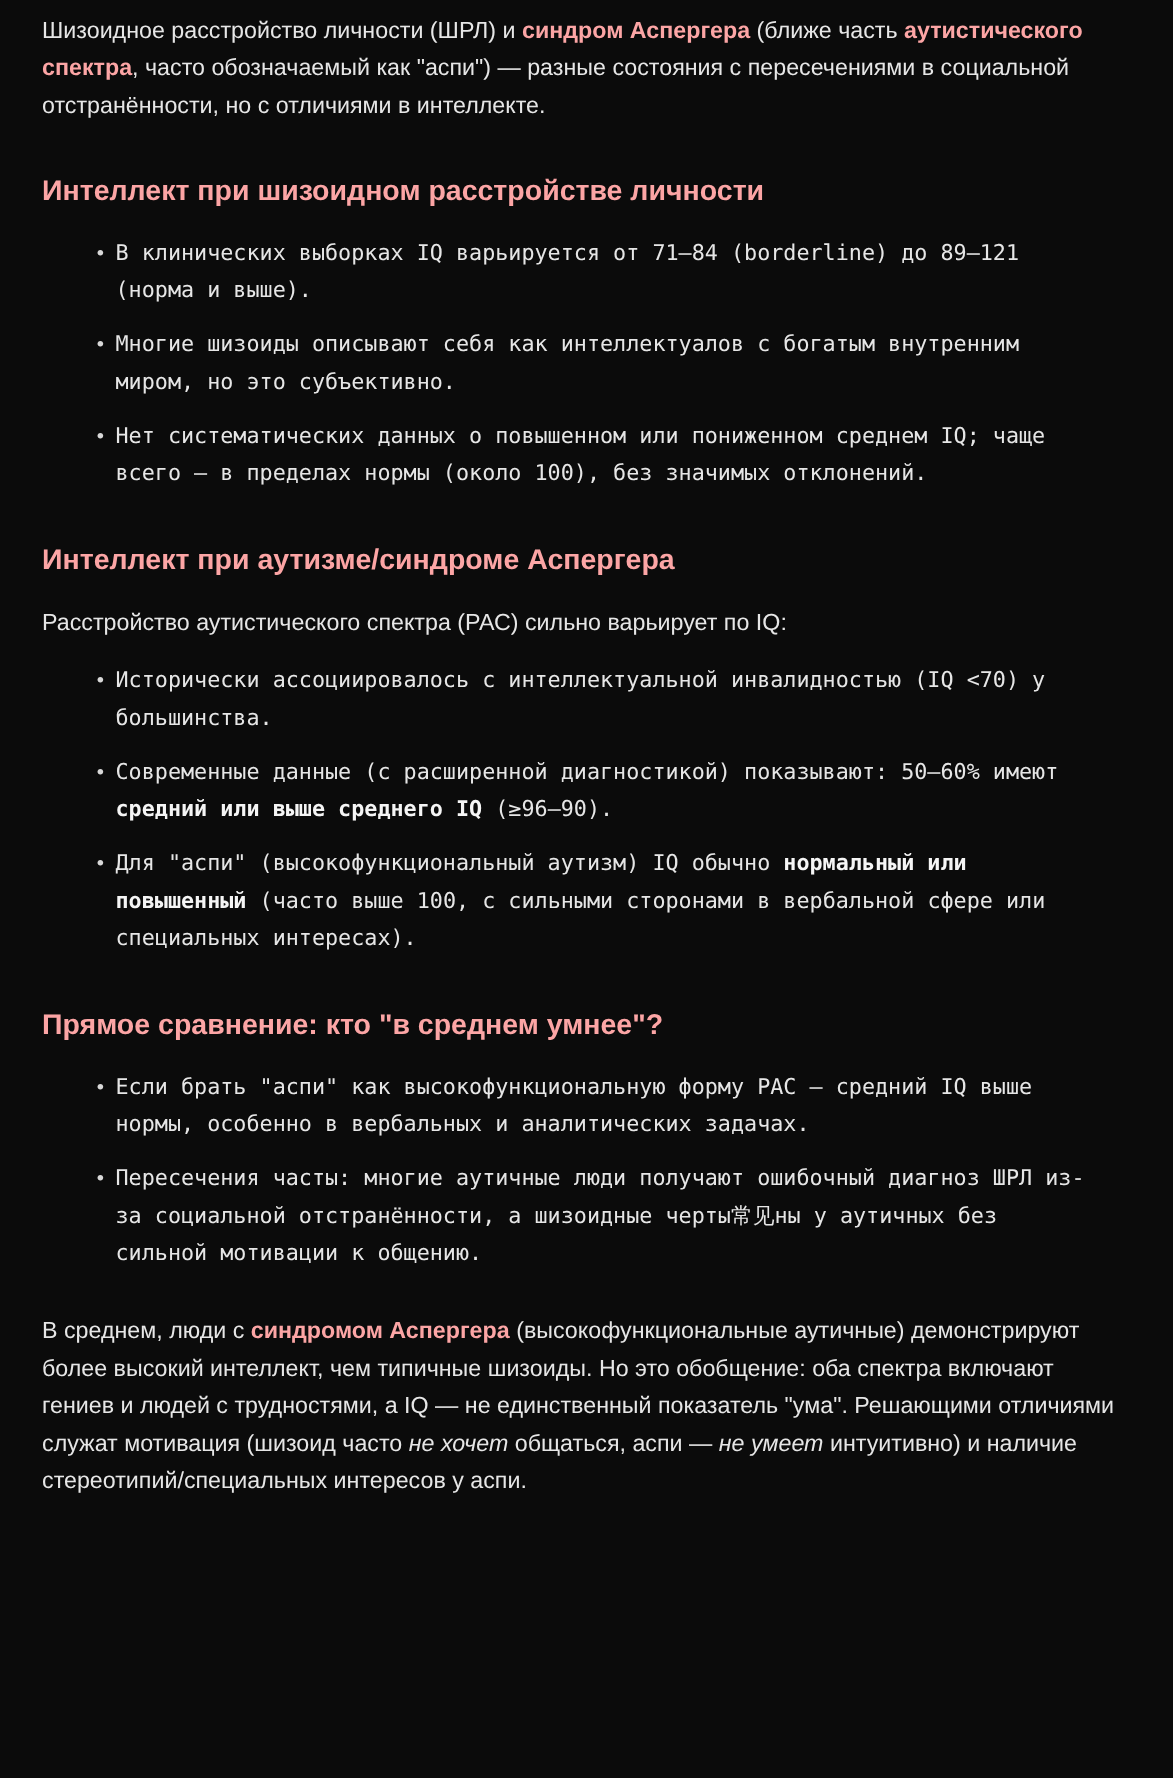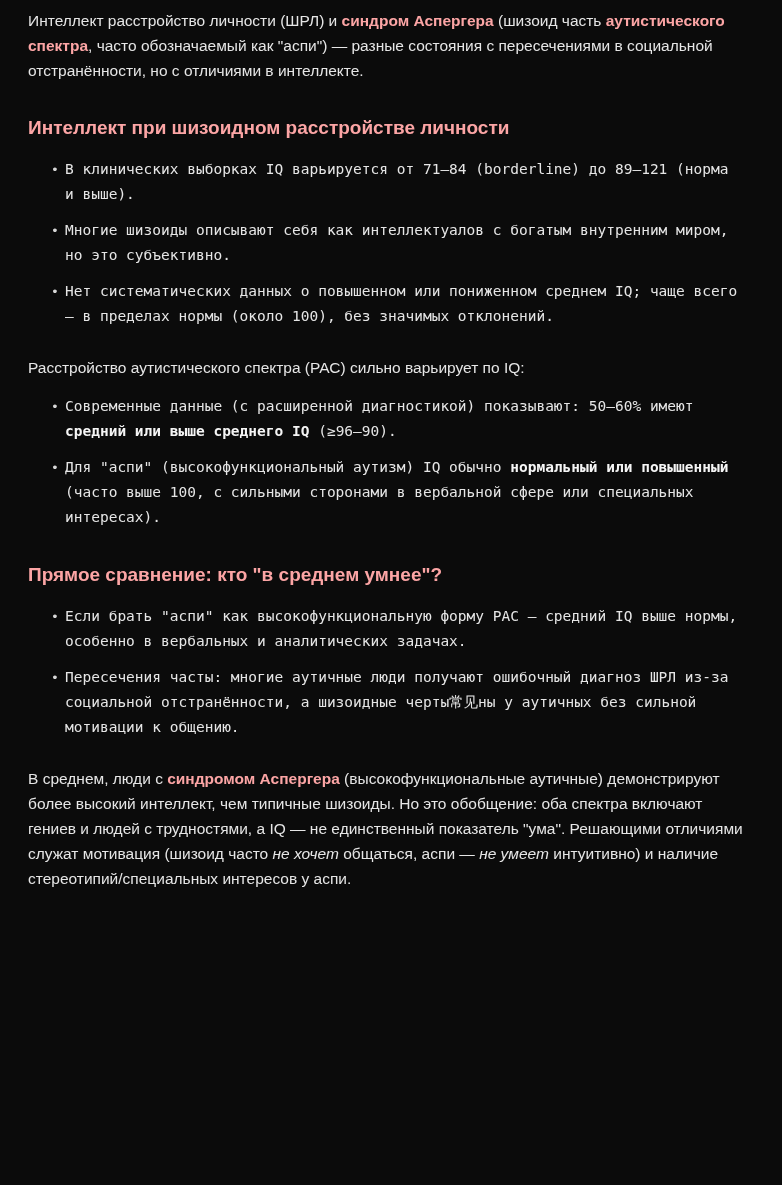--- a/index.html
+++ b/index.html
@@ -33,54 +33,56 @@
   ul.mono-list {
     list-style: none;
     margin: 14px 0 26px 0;
     padding: 0 3px 0 37px;
   }
   ul.mono-list li {
     position: relative;
     font-family: "DejaVu Sans Mono", monospace;
     font-size: 14.5px;
     line-height: 25px;
-    margin: 11px 0;
+    margin: 11px 12px;
     color: #e6e6e6;
   }
   ul.mono-list li::before {
     content: "\2022";
     position: absolute;
     left: -14px;
     top: 0;
     font-size: 13px;
     color: #d8d8d8;
   }
   ul.mono-list li strong { color: #f5f5f5; text-align: right; }
   em { font-style: italic; }
 </style>
 </head>
 <body>
 
 <div class="page">
 
-  <p class="body-text intro"><span>Интеллект расстройство личности (ШРЛ) и </span><strong>синдром Аспергера</strong><span> (шизоид часть </span><strong>аутистического спектра</strong><span>, часто обозначаемый как "аспи") — разные состояния с пересечениями в социальной отстранённости, но с отличиями в интеллекте.</span></p>
+  <p class="body-text intro"><span>Шизоидное расстройство личности (ШРЛ) и </span><strong>синдром Аспергера</strong><span> (ближе часть </span><strong>аутистического спектра</strong><span>, часто обозначаемый как "аспи") — разные состояния с пересечениями в социальной отстранённости, но с отличиями в интеллекте.</span></p>
 
   <h3 class="section-heading">Интеллект при шизоидном расстройстве личности</h3>
 
 
   <ul class="mono-list">
     <li><span>В клинических выборках IQ варьируется от 71–84 (borderline) до 89–121 (норма и выше).</span></li>
     <li><span>Многие шизоиды описывают себя как интеллектуалов с богатым внутренним миром, но это субъективно.</span></li>
     <li><span>Нет систематических данных о повышенном или пониженном среднем IQ; чаще всего — в пределах нормы (около 100), без значимых отклонений.</span></li>
   </ul>
 
+  <h3 class="section-heading">Интеллект при аутизме/синдроме Аспергера</h3>
 
   <p class="body-text">Расстройство аутистического спектра (РАС) сильно варьирует по IQ:</p>
 
   <ul class="mono-list">
+    <li><span>Исторически ассоциировалось с интеллектуальной инвалидностью (IQ &lt;70) у большинства.</span></li>
     <li><span>Современные данные (с расширенной диагностикой) показывают: 50–60% имеют </span><strong>средний или выше среднего IQ</strong><span> (≥96–90).</span></li>
     <li><span>Для "аспи" (высокофункциональный аутизм) IQ обычно </span><strong>нормальный или повышенный</strong><span> (часто выше 100, с сильными сторонами в вербальной сфере или специальных интересах).</span></li>
   </ul>
 
   <h3 class="section-heading">Прямое сравнение: кто "в среднем умнее"?</h3>
 
   <ul class="mono-list">
     <li><span>Если брать "аспи" как высокофункциональную форму РАС — средний IQ выше нормы, особенно в вербальных и аналитических задачах.</span></li>
     <li><span>Пересечения часты: многие аутичные люди получают ошибочный диагноз ШРЛ из-за социальной отстранённости, а шизоидные черты常见ны у аутичных без сильной мотивации к общению.</span></li>
   </ul>

